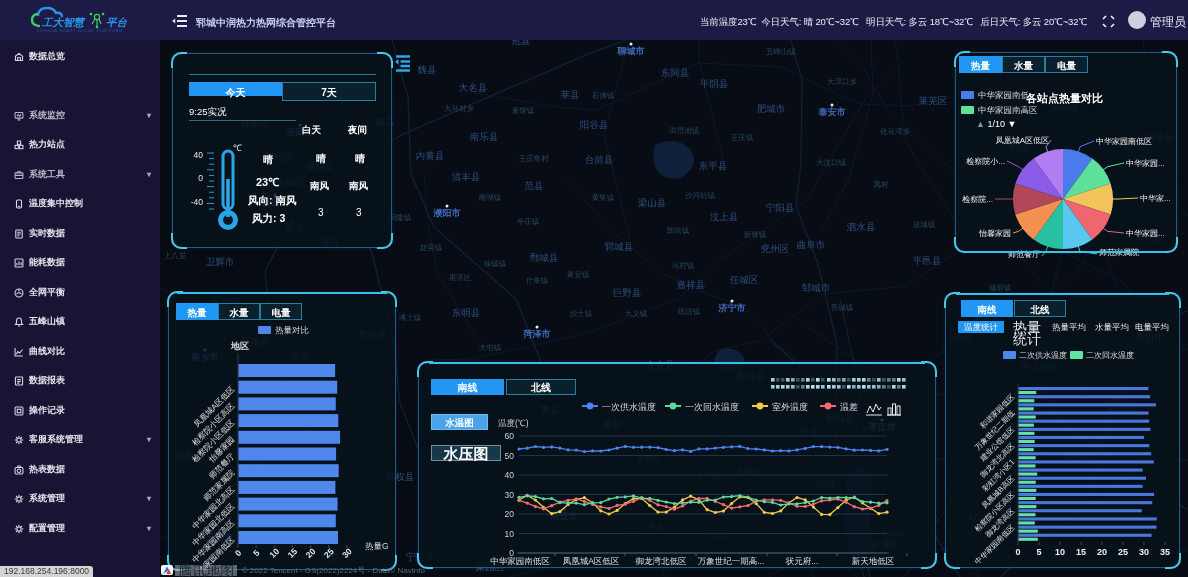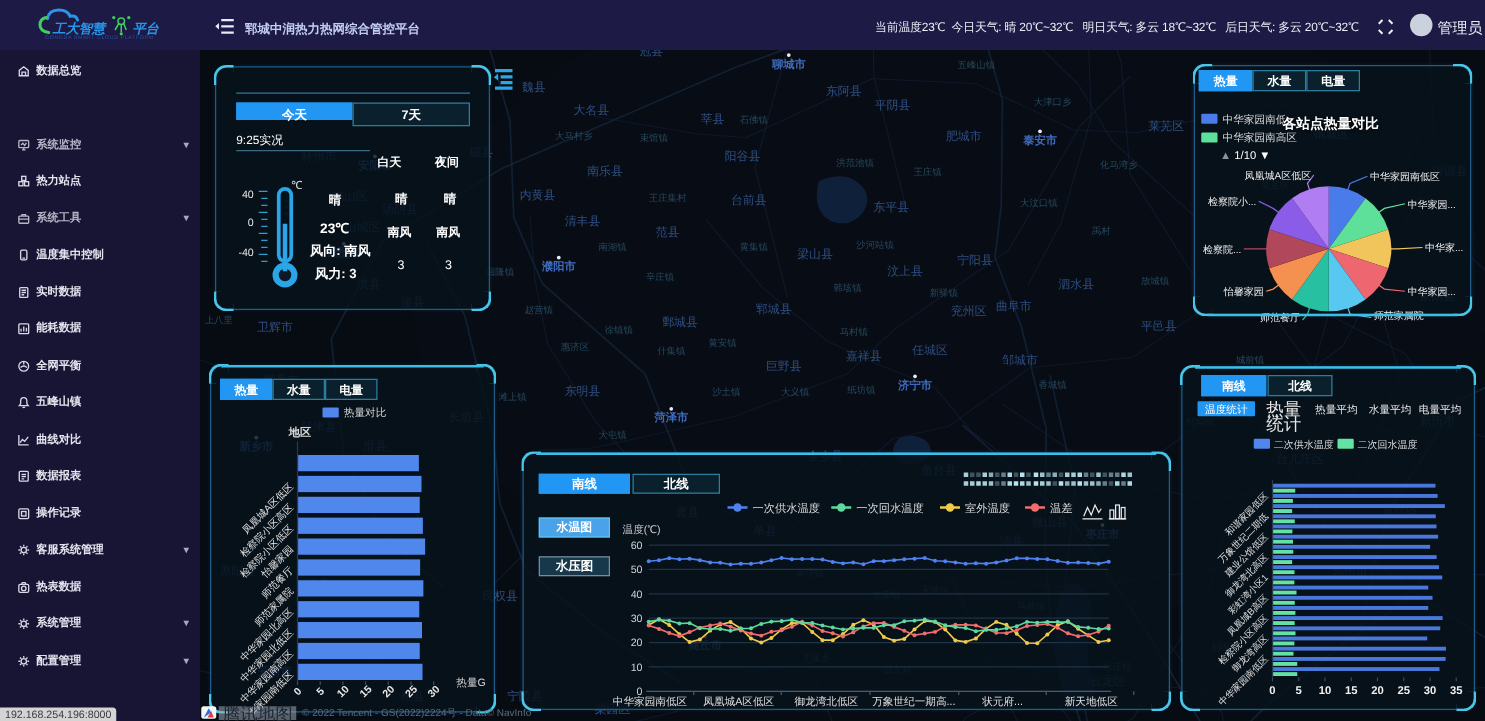--- a/index.html
+++ b/index.html
@@ -794,21 +794,21 @@
     <rect x="458" y="22" width="3.6" height="3.6" fill="#c2eefc" opacity="0.70"></rect>
     <rect x="463" y="22" width="3.6" height="3.6" fill="#c2eefc" opacity="0.50"></rect>
     <rect x="468" y="22" width="3.6" height="3.6" fill="#c2eefc" opacity="0.30"></rect>
     <rect x="473" y="22" width="3.6" height="3.6" fill="#c2eefc" opacity="0.90"></rect>
     <rect x="478" y="22" width="3.6" height="3.6" fill="#c2eefc" opacity="0.50"></rect>
     <rect x="483" y="22" width="3.6" height="3.6" fill="#c2eefc" opacity="0.90"></rect>
     </svg>
     <div class="tabbtn act" style="left:12px;top:16px;width:73px;height:16px;font-size:10px;font-weight:bold;line-height:16px">南线</div>
     <div class="tabbtn" style="left:87px;top:16px;width:70px;height:16px;font-size:10px;font-weight:bold;line-height:16px">北线</div>
     <div class="tabbtn act" style="left:12px;top:51px;width:57px;height:16px;font-size:9.5px;font-weight:bold;line-height:16px;background:#4aa3e8;border-color:#5ec0f0">水温图</div>
-    <div class="tabbtn" style="left:12px;top:82px;width:57px;height:16px;font-size:10px;font-weight:bold;line-height:16px;background:#16384a;border-color:#7a8a98">水压图</div>
+    <div class="tabbtn" style="left:12px;top:82px;width:70px;height:16px;font-size:15px;font-weight:bold;line-height:16px;background:#16384a;border-color:#7a8a98">水压图</div>
     <div style="position:absolute;left:79px;top:55px;font-size:8.5px;color:#ccc">温度(℃)</div>
   </div>
   <div class="panel" id="p-barright" style="left:945px;top:293px;width:235px;height:275px">
       <div style="position:absolute;left:10px;right:10px;top:-1.5px;height:2px;background:#3ac0e8;z-index:22"></div>
     <div class="corner tl"></div>
       <div class="corner tr"></div>
       <div class="corner bl"></div>
       <div class="corner br"></div>
     <svg width="235" height="275" viewBox="0 0 235 275" style="position:absolute;left:0;top:0" font-family="Liberation Sans">
     <line x1="72" y1="90" x2="72" y2="248" stroke="#2a3a4a" stroke-width="1"></line>

